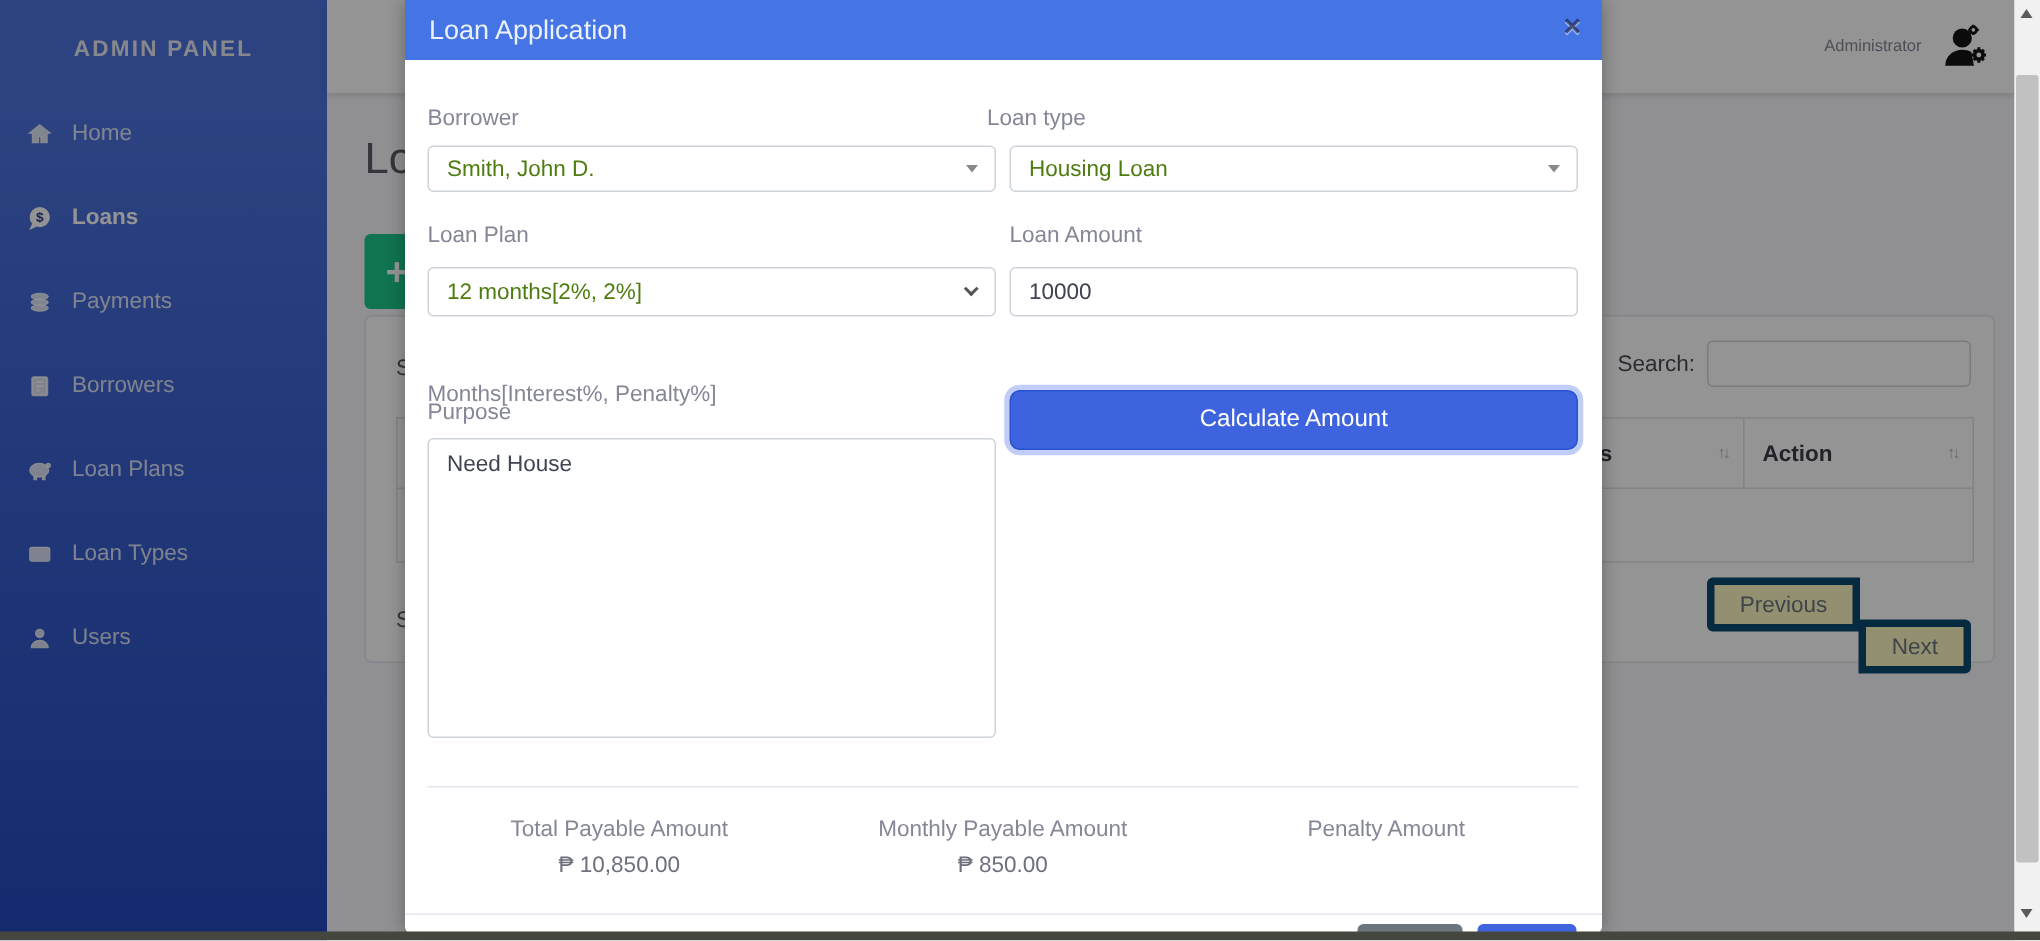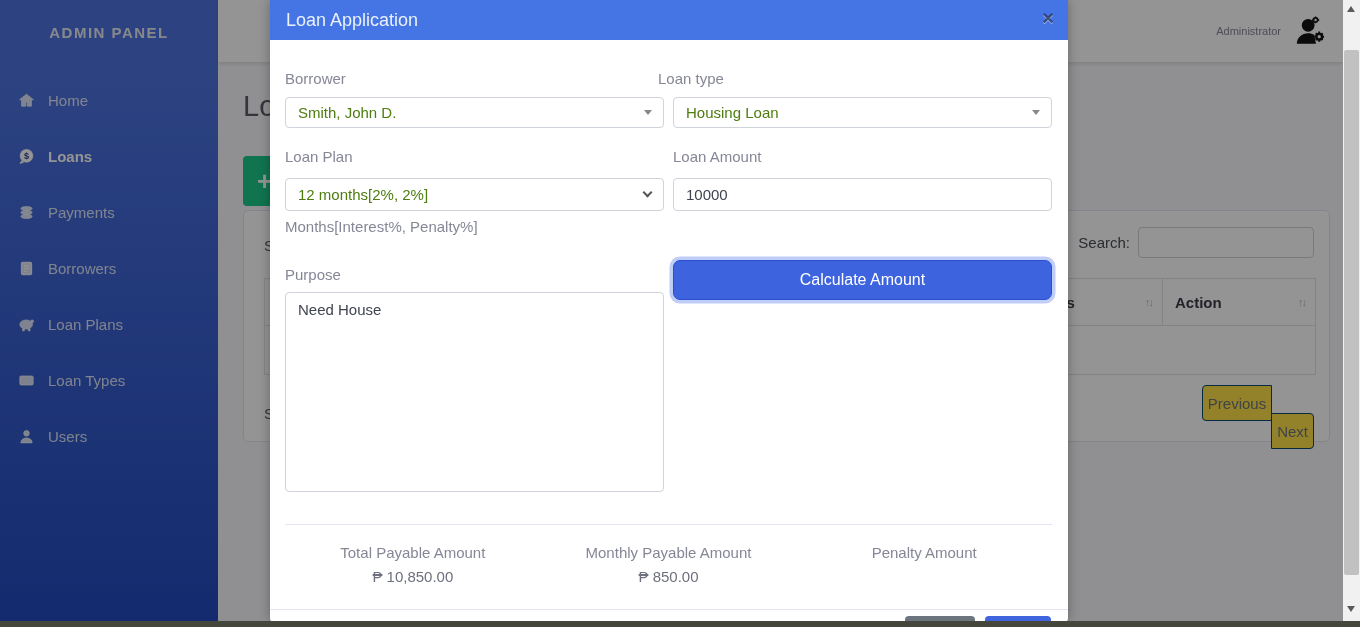--- a/index.html
+++ b/index.html
@@ -5,21 +5,21 @@
   * { margin:0; padding:0; box-sizing:border-box; }
   html,body { width:1360px; height:627px; overflow:hidden; }
   body { font-family:"Liberation Sans", sans-serif; }
   .stage { position:relative; width:1360px; height:627px; background:#f8f9fc; overflow:hidden; }
 
   
   .sidebar { position:absolute; left:0; top:0; width:218px; height:627px;
     background:linear-gradient(180deg,#4e73df 10%,#224abe 100%); z-index:1;padding-left:28px; }
   .brand { position:absolute; top:24px; left:0; width:100%; text-align:center;
     color:#e8eaf1; font-weight:bold; font-size:15px; letter-spacing:1.5px; }
-  .nav-item { position:absolute; left:0; width:100%; height:40px; display:flex; align-items:center;
+  .nav-item { position:absolute; left:0; width:100%; height:40px; display:flex; align-items:flex-start;
     padding-left:16px; color:rgba(255,255,255,0.82); font-size:15px; cursor:pointer; }
   .nav-item.active { color:#ffffff; font-weight:bold; }
   .nav-item .icon { width:20px; height:18px; margin-right:12px; display:inline-flex; align-items:center; justify-content:center; }
   .nav-item svg { width:17px; height:17px; fill:currentColor; stroke:currentColor; }
 
   
   .topbar { position:absolute; left:218px; top:0; width:1125px; height:62px; background:#ffffff;
     box-shadow:0 2px 4px rgba(58,59,69,0.15); display:flex; align-items:center; justify-content:flex-end;
     padding-right:14px; z-index:2; }
   .topbar-user { color:#858796; font-size:11px; margin-right:12px; }
@@ -41,38 +41,38 @@
   .dt-search input { width:176px; height:31px; border:1px solid #ced4da; border-radius:4px; padding:0 8px;
     font-size:14px; color:#495057; background:#fff; }
   .dtable { position:absolute; left:20px; top:67px; width:1052px; border-collapse:collapse; table-layout:fixed; }
   .dtable th { border:1px solid #dee2e6; height:47px; text-align:left; padding:0 12px; font-size:15px;
     font-weight:bold; color:#3c3d47; position:relative; }
   .dtable td { border:1px solid #dee2e6; height:49px; text-align:center; font-size:15px; color:#6c757d; }
   .sort-icon { position:absolute; right:10px; top:50%; transform:translateY(-50%); font-size:11px;
     color:#b7b9c0; letter-spacing:-2px; }
   .dt-info { position:absolute; left:20px; top:194px; font-size:15px; color:#555a64; }
   .dt-paging { position:absolute; right:15px; top:174px; display:flex; }
-  .page-btn { height:36px; background:#fde047; border:1px solid #0c4a6e; color:#6c757d; font-size:15px;
-    padding:0 5px; cursor:pointer; }
+  .page-btn { height:36px; background:#fef9c3; border:5px solid #0c4a6e; color:#6c757d; font-size:15px;
+    padding:0 17px; cursor:pointer; }
   .page-btn.prev { border-radius:4px 0 0 4px; }
   .page-btn.next { border-radius:0 4px 4px 0; margin-left:-1px;margin-top:28px; }
 
   
   .backdrop { position:absolute; left:0; top:0; width:1343px; height:627px; background:rgba(0,0,0,0.42); z-index:10; }
 
   
   .modal { position:absolute; left:270px; top:0; width:798px; height:622px; background:#ffffff;
     border-radius:0 0 4px 4px; z-index:20; overflow:hidden; box-shadow:0 0 12px rgba(0,0,0,0.3); }
   .modal-header { position:absolute; left:0; top:0; width:100%; height:40px; background:#4574e4;
     display:flex; align-items:center; padding:16px 16px; }
   .modal-title { color:#eaf1fc; font-size:18px; font-weight:400; }
   .modal-close { position:absolute; right:14px; top:7px; font-size:20px; font-weight:bold;
     color:rgba(10,15,45,0.6); text-shadow:0 1px 0 rgba(255,255,255,0.45); cursor:pointer; background:none; border:none; }
   .flabel { position:absolute; font-size:15px; color:#858796; }
-  .fhelper { position:absolute; font-size:15px; color:#858796; }
+  .fhelper { position:absolute; font-size:15px; color:#858796;margin-top:36px; }
   .fselect { position:absolute; width:379px; height:31px; border:1px solid #ced4da; border-radius:4px;
     background:#ffffff; display:flex; align-items:center; padding:0 12px; font-size:15px; color:#4d7c0f; cursor:pointer; }
   .tri-down { position:absolute; right:11px; top:12px; width:0; height:0;
     border-left:4px solid transparent; border-right:4px solid transparent; border-top:5px solid #888; }
   .chev-down { position:absolute; right:12px; top:10px; width:7px; height:7px;
     border-right:2px solid #555; border-bottom:2px solid #555; transform:rotate(45deg); }
   .ftext { position:absolute; width:379px; height:33px; border:1px solid #ced4da; border-radius:4px;
     padding:0 12px; font-size:15px; color:#3f4450; font-family:"Liberation Sans", sans-serif; }
   .farea { position:absolute; left:15px; top:292px; width:379px; height:200px; border:1px solid #ced4da;
     border-radius:4px; padding:8px 12px; font-size:15px; color:#3f4450; resize:none;

